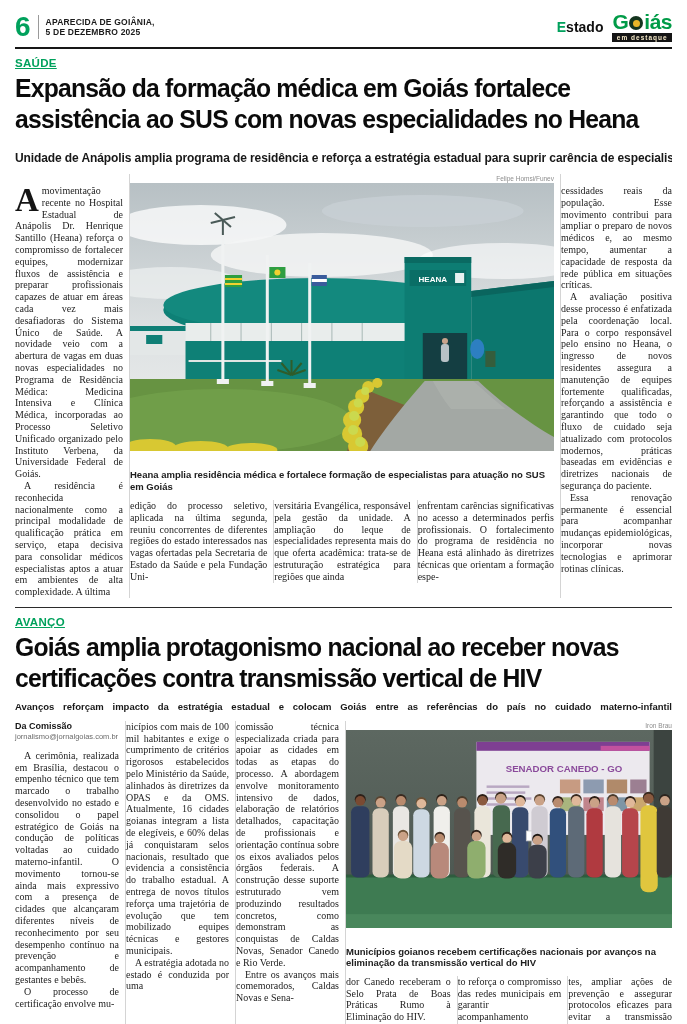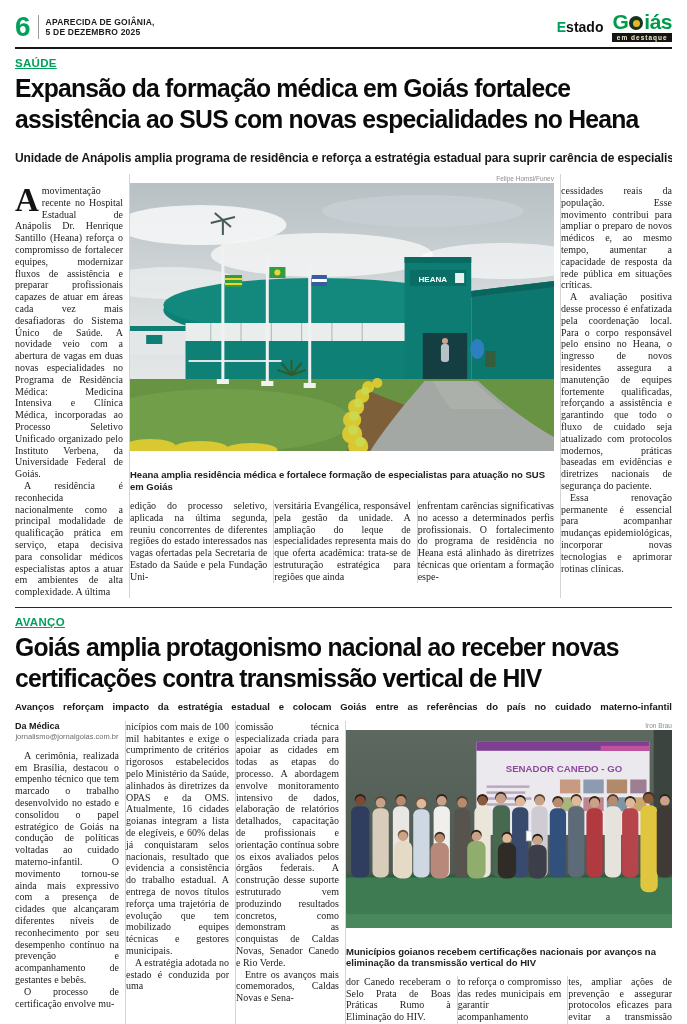--- a/index.html
+++ b/index.html
@@ -55,21 +55,21 @@
   
   .a1-grid { display:grid; grid-template-columns:108px 1fr 112px; column-gap:6px; }
   .a1-side { padding-top:11px; }
   .rule-l { border-left:1px solid #d4d4d4; padding-left:0; }
   .a1-sub { display:grid; grid-template-columns:repeat(3,1fr); column-gap:6px; margin-top:8px; }
   .photo-frame svg { display:block; width:100%; }
 
   
   .a2-grid { display:grid; grid-template-columns:104px 104px 104px 1fr; column-gap:6px; margin-top:2px; }
   .byline-name { font:800 9px/11px "Liberation Sans", sans-serif; color:#161616; }
-  .byline-mail { font:400 7.5px/9px "Liberation Sans", sans-serif; color:#6b6b6b; margin-bottom:9px;text-align:center; }
+  .byline-mail { font:400 7.5px/9px "Liberation Sans", sans-serif; color:#6b6b6b; margin-bottom:9px; }
   .a2-sub { display:grid; grid-template-columns:repeat(3,1fr); column-gap:6px; margin-top:7px; }
 </style>
 </head>
 <body>
 
 <div class="page">
 
   <div class="masthead">
     <div class="mh-left">
       <span class="pagenum">6</span>
@@ -250,21 +250,21 @@
   <div class="kicker">AVANÇO</div>
   <div class="headline">
     <div class="hl-line">Goiás amplia protagonismo nacional ao receber novas</div>
     <div class="hl-line">certificações contra transmissão vertical de HIV</div>
   </div>
   <div class="deck deck-2">Avanços reforçam impacto da estratégia estadual e colocam Goiás entre as referências do país no cuidado materno-infantil</div>
 
   <div class="a2-grid bodytext">
 
     <div>
-      <div class="byline-name">Da Médica</div>
+      <div class="byline-name">Da Comissão</div>
       <div class="byline-mail">jornalismo@jornalgoias.com.br</div>
       <p class="indent">A cerimônia, realizada em Brasília, destacou o empenho técnico que tem marcado o trabalho desenvolvido no estado e consolidou o papel estratégico de Goiás na condução de políticas voltadas ao cuidado materno-infantil. O movimento tornou-se ainda mais expressivo com a presença de cidades que alcançaram diferentes níveis de reconhecimento por seu desempenho contínuo na prevenção e acompanhamento de gestantes e bebês.</p>
       <p class="indent">O processo de certificação envolve mu-</p>
     </div>
 
     <div class="rule-l">
       <p>nicípios com mais de 100 mil habitantes e exige o cumprimento de critérios rigorosos estabelecidos pelo Ministério da Saúde, alinhados às diretrizes da OPAS e da OMS. Atualmente, 16 cidades goianas integram a lista de elegíveis, e 60% delas já conquistaram selos nacionais, resultado que evidencia a consistência do trabalho estadual. A entrega de novos títulos reforça uma trajetória de evolução que tem mobilizado equipes técnicas e gestores municipais.</p>
       <p class="indent">A estratégia adotada no estado é conduzida por uma</p>
     </div>
 

